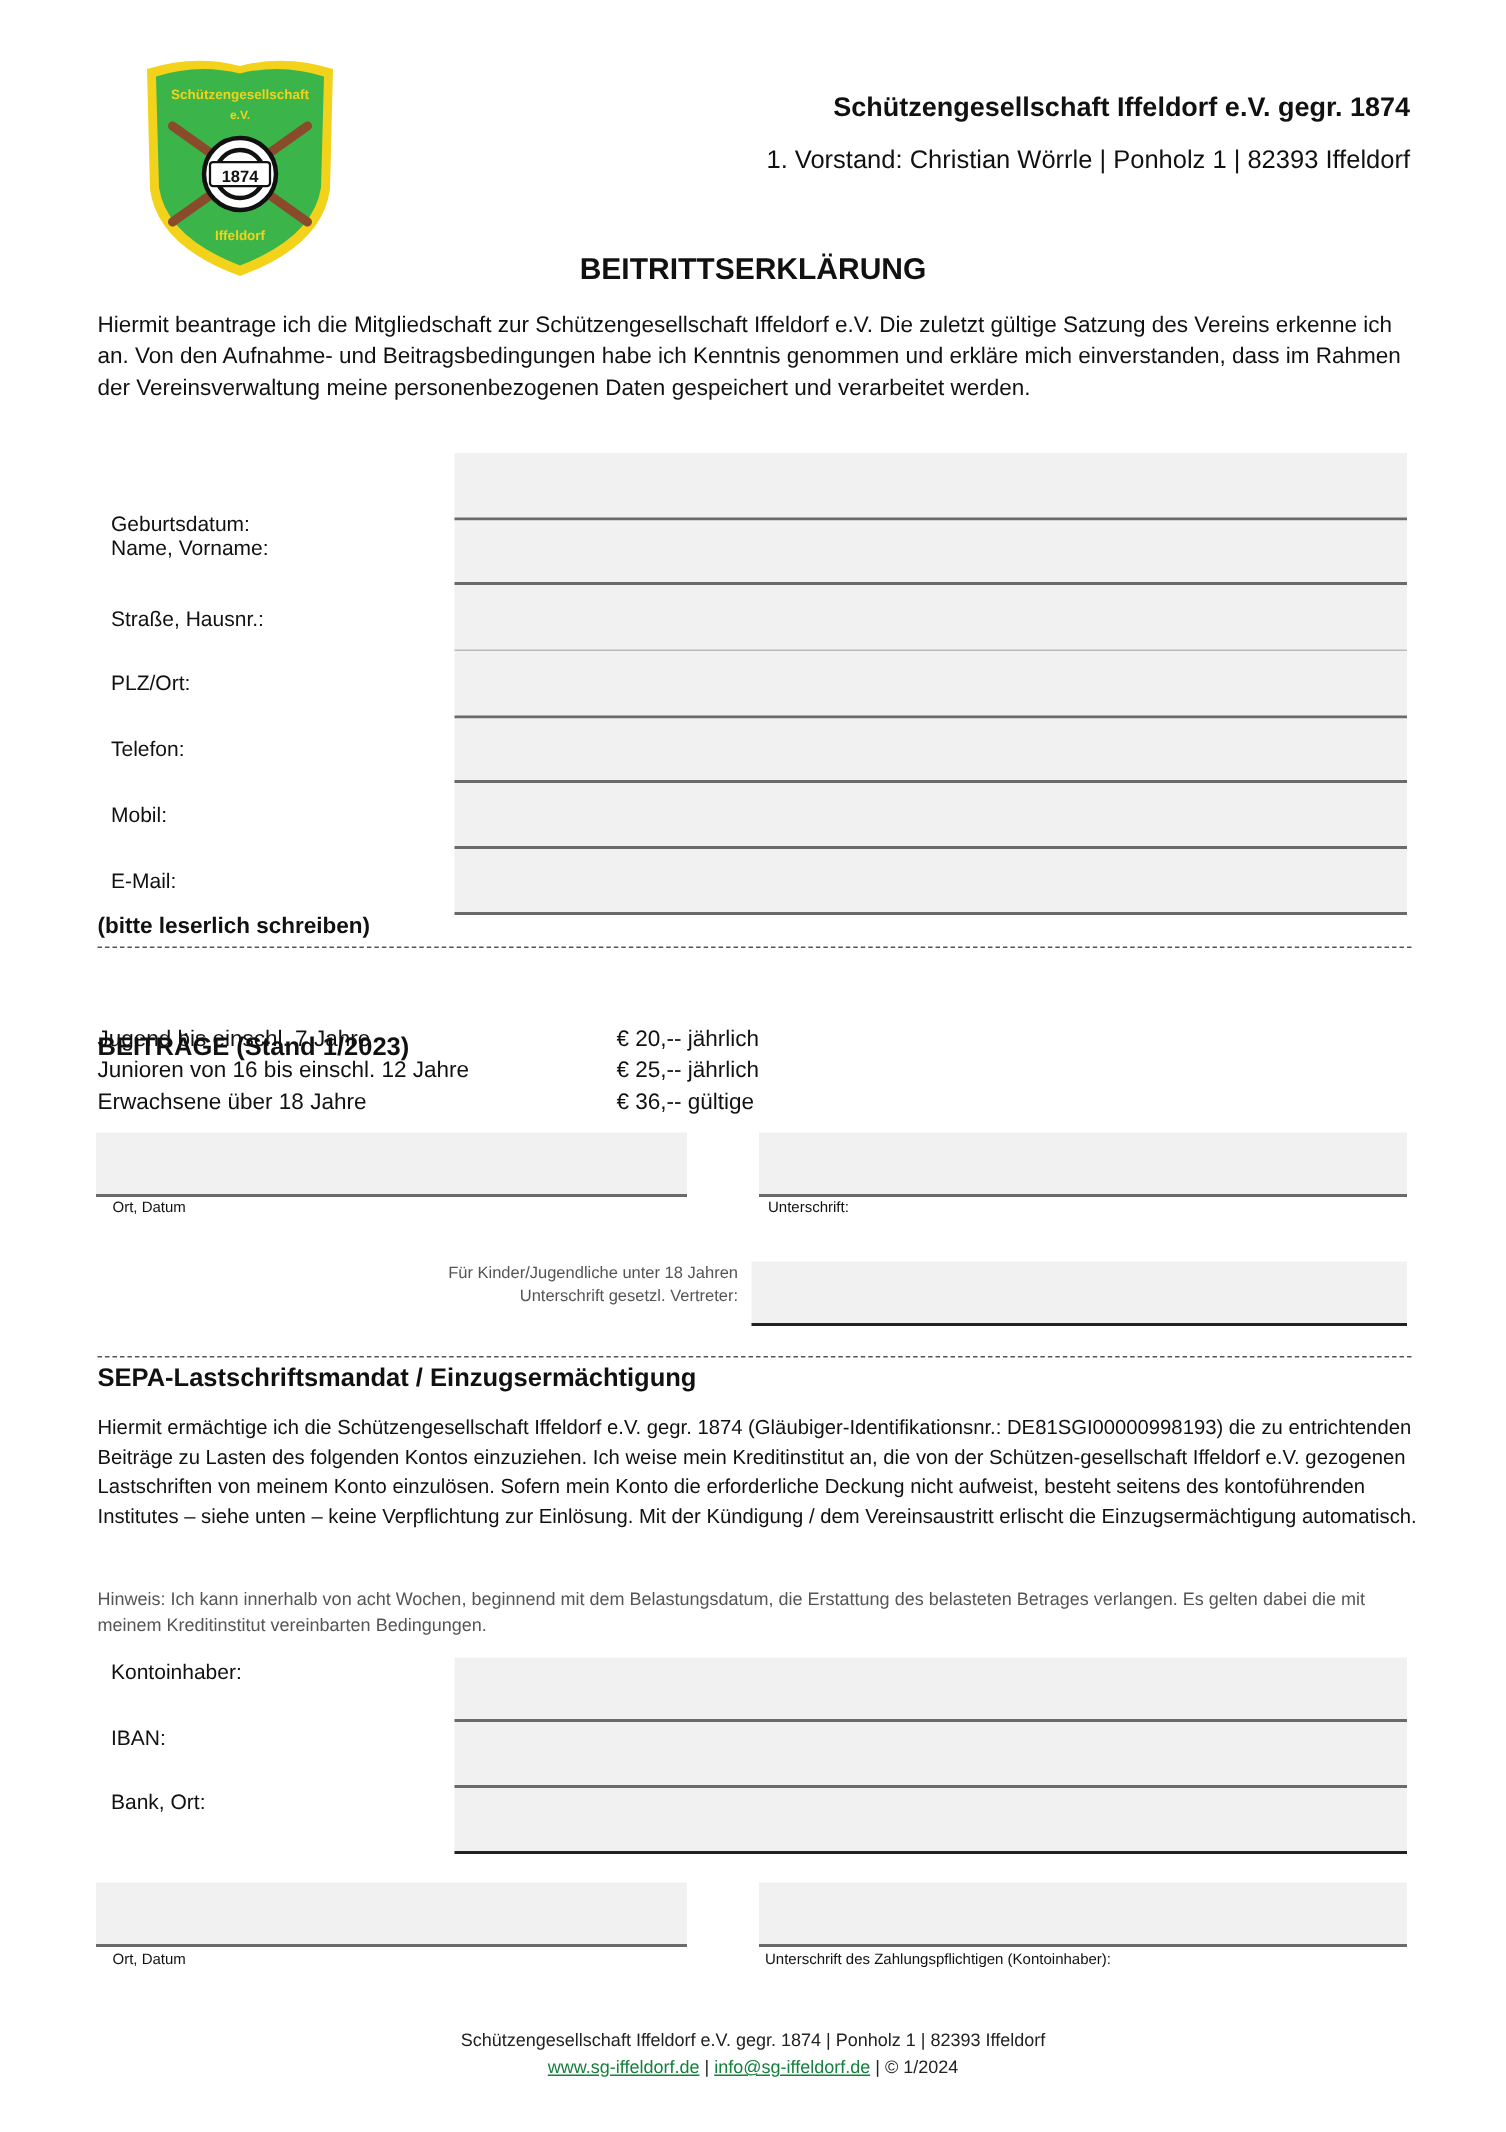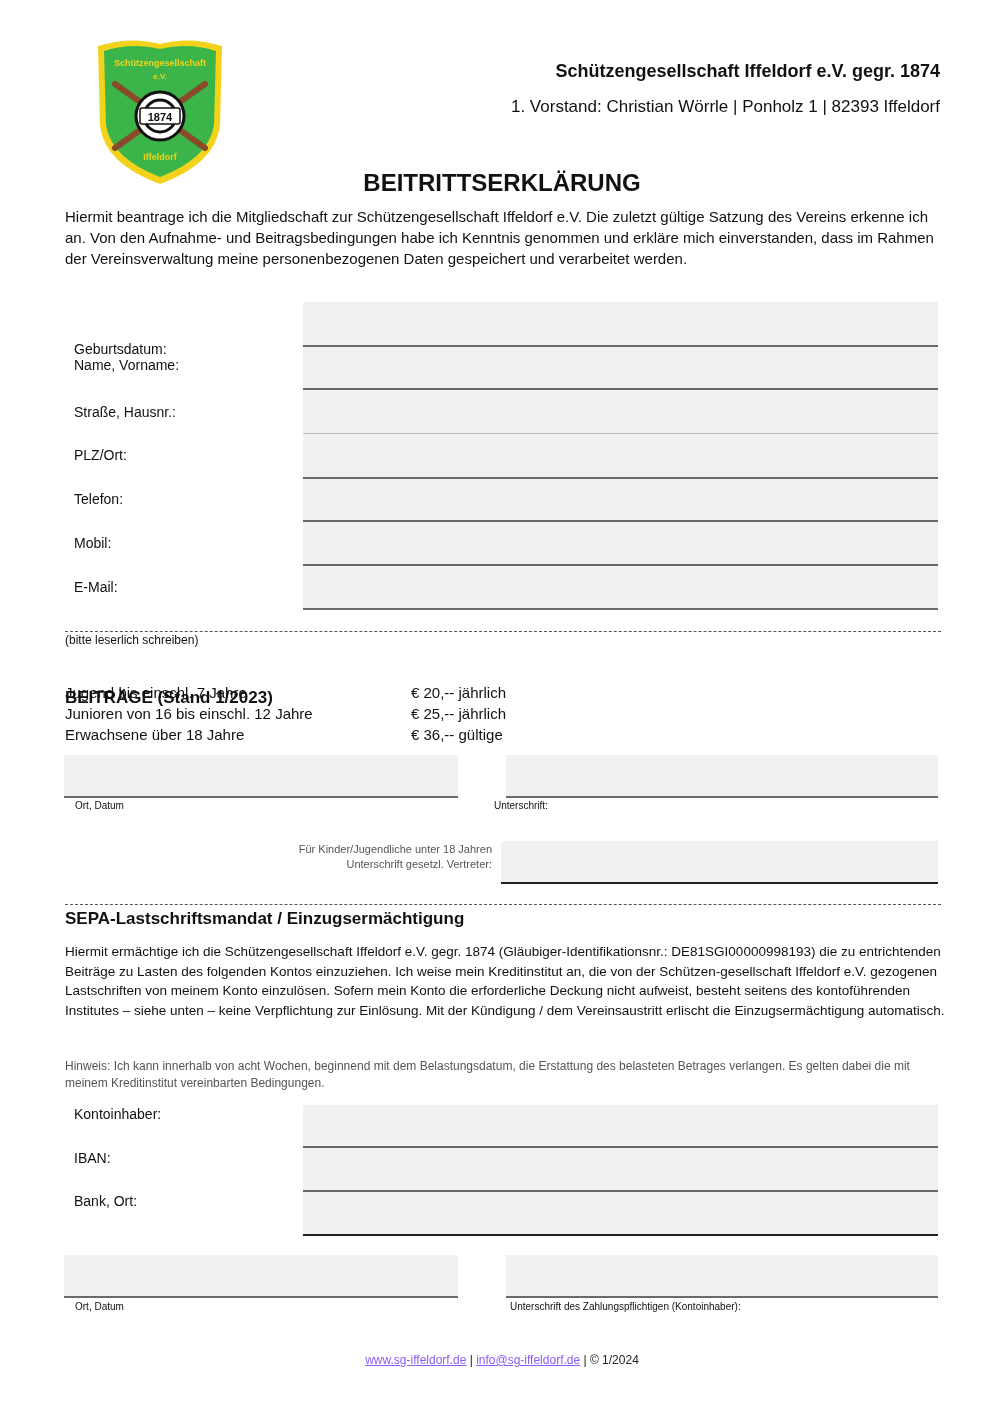--- a/index.html
+++ b/index.html
@@ -2,40 +2,40 @@
 <html><head>
 <meta charset="utf-8">
 <style>
   html, body { margin: 0; padding: 0; background: #ffffff; }
   body { width: 1004px; height: 1421px; position: relative; overflow: hidden;
          font-family: "Liberation Sans", sans-serif; color: #111; }
   .abs { position: absolute; }
   .logo { left: 90px; top: 36px; width: 140px; height: 150px; }
   .org-title { right: 64px; top: 61px; font-size: 18px; font-weight: bold; white-space: nowrap; }
   .org-sub { right: 64px; top: 97px; font-size: 17px; white-space: nowrap; }
-  .doc-title { left: 0; width: 1004px; text-align: center; top: 169px; font-size: 24px; font-weight: bold; }
+  .doc-title { left: 0; width: 1004px; text-align: center; top: 169px; font-size: 20px; font-weight: bold; }
   .intro { left: 65px; top: 206px; width: 880px; font-size: 15px; line-height: 21px; }
   .field-label { left: 74px; font-size: 14px; }
   .field-box { left: 303px; width: 635px; background: #f1f1f1; }
   .field-box.bl { border-bottom: 2px solid #6a6a6a; }
   .field-box.bl-thin { border-bottom: 1px solid #b9b9b9; }
   .field-box.bl-dark { border-bottom: 2px solid #222; }
-  .note-bold { left: 65px; top: 609px; font-size: 12px; font-weight: normal; margin-top: 24px; }
+  .note-bold { left: 65px; top: 609px; font-size: 15px; font-weight: bold; }
   .dotted { left: 65px; width: 876px; border-top: 1px dashed #555; height: 0; }
   .sec-title { left: 65px; font-size: 17px; font-weight: bold; }
   .fee-row { left: 65px; width: 500px; font-size: 15px; height: 21px; }
   .fee-row .cat { position: absolute; left: 0; }
   .fee-row .amt { position: absolute; left: 346px; }
   .sig-box { background: #f1f1f1; border-bottom: 2px solid #6a6a6a; }
   .sig-label { font-size: 10px; }
   .small-grey { font-size: 11px; color: #555; text-align: right; line-height: 15px; }
   .sepa-text { left: 65px; top: 942px; width: 880px; font-size: 13.5px; line-height: 19.5px; }
   .hint { left: 65px; top: 1058px; width: 880px; font-size: 12px; line-height: 17px; color: #555; }
   .footer { left: 0; width: 1004px; text-align: center; top: 1351px; font-size: 12px; line-height: 18px; color: #222; }
-  .footer a { color: #8b5cf6; text-decoration: underline; }
+  .footer a { color: #15803d; text-decoration: underline; }
 </style>
 </head>
 <body>
 
 <div class="abs logo">
   <svg width="140" height="150" viewBox="0 0 140 150">
     <path d="M8,10 Q40,0 70,8 Q100,0 132,10 L130,90 Q125,128 70,148 Q15,128 10,90 Z" fill="#f2d21a"></path>
     <path d="M14,15 Q42,6 70,13 Q98,6 126,15 L124,89 Q119,122 70,141 Q21,122 16,89 Z" fill="#3bb54a"></path>
     <line x1="25" y1="112" x2="115" y2="48" stroke="#8a4b2a" stroke-width="6" stroke-linecap="round"></line>
     <line x1="115" y1="112" x2="25" y2="48" stroke="#8a4b2a" stroke-width="6" stroke-linecap="round"></line>
@@ -89,21 +89,21 @@
   <span class="amt">€ 25,-- jährlich</span>
 </div>
 <div class="abs fee-row" style="top:726px;">
   <span class="cat">Erwachsene über 18 Jahre</span>
   <span class="amt">€ 36,-- gültige</span>
 </div>
 
 <div class="abs sig-box" style="left:64px;top:755px;width:394px;height:41px;"></div>
 <div class="abs sig-label" style="left:75px;top:800px;">Ort, Datum</div>
 <div class="abs sig-box" style="left:506px;top:755px;width:432px;height:41px;"></div>
-<div class="abs sig-label" style="left:494px;top:800px;">Unterschrift:</div>
+<div class="abs sig-label" style="left:512px;top:800px;">Unterschrift:</div>
 
 <div class="abs small-grey" style="left:240px;top:842px;width:252px;">
   <div>Für Kinder/Jugendliche unter 18 Jahren</div>
   <div>Unterschrift gesetzl. Vertreter:</div>
 </div>
 <div class="abs" style="left:501px;top:841px;width:437px;height:41px;background:#f1f1f1;border-bottom:2px solid #222;"></div>
 
 <div class="abs dotted" style="top:904px;"></div>
 
 <div class="abs sec-title" style="top:909px;font-weight:normal;">
@@ -120,16 +120,17 @@
 
 <div class="abs field-box bl-dark" style="top:1192px;height:42px;"></div>
 <div class="abs field-label" style="top:1193px;">Bank, Ort:</div>
 
 <div class="abs sig-box" style="left:64px;top:1255px;width:394px;height:41px;"></div>
 <div class="abs sig-label" style="left:75px;top:1301px;">Ort, Datum</div>
 <div class="abs sig-box" style="left:506px;top:1255px;width:432px;height:41px;"></div>
 <div class="abs sig-label" style="left:510px;top:1301px;">Unterschrift des Zahlungspflichtigen (Kontoinhaber):</div>
 
 <div class="abs footer">
+  <div>Schützengesellschaft Iffeldorf e.V. gegr. 1874 | Ponholz 1 | 82393 Iffeldorf</div>
   <div>
     <a>www.sg-iffeldorf.de</a><span> | </span><a>info@sg-iffeldorf.de</a><span> | </span><span>© 1/2024</span>
   </div>
 </div>
 
 </body></html>

